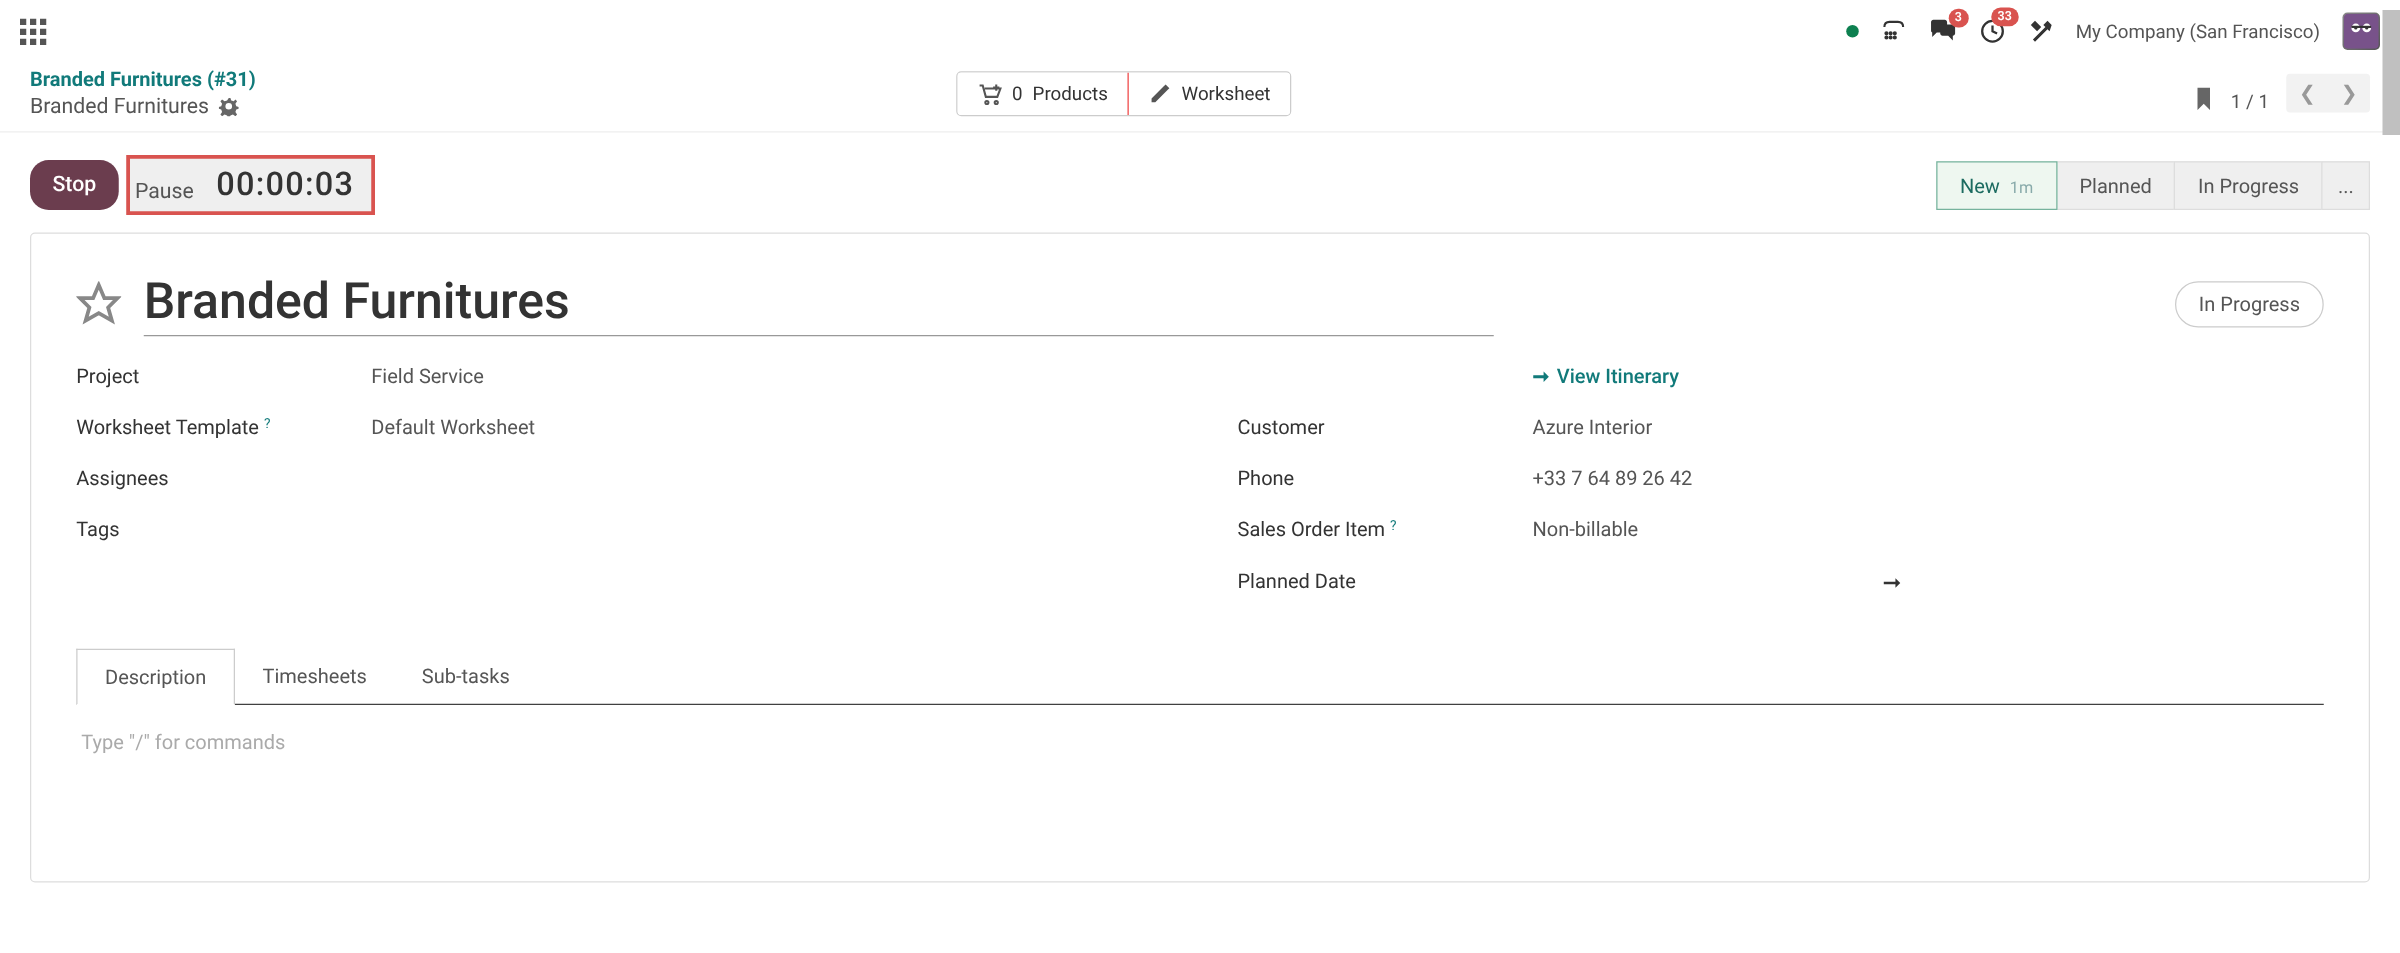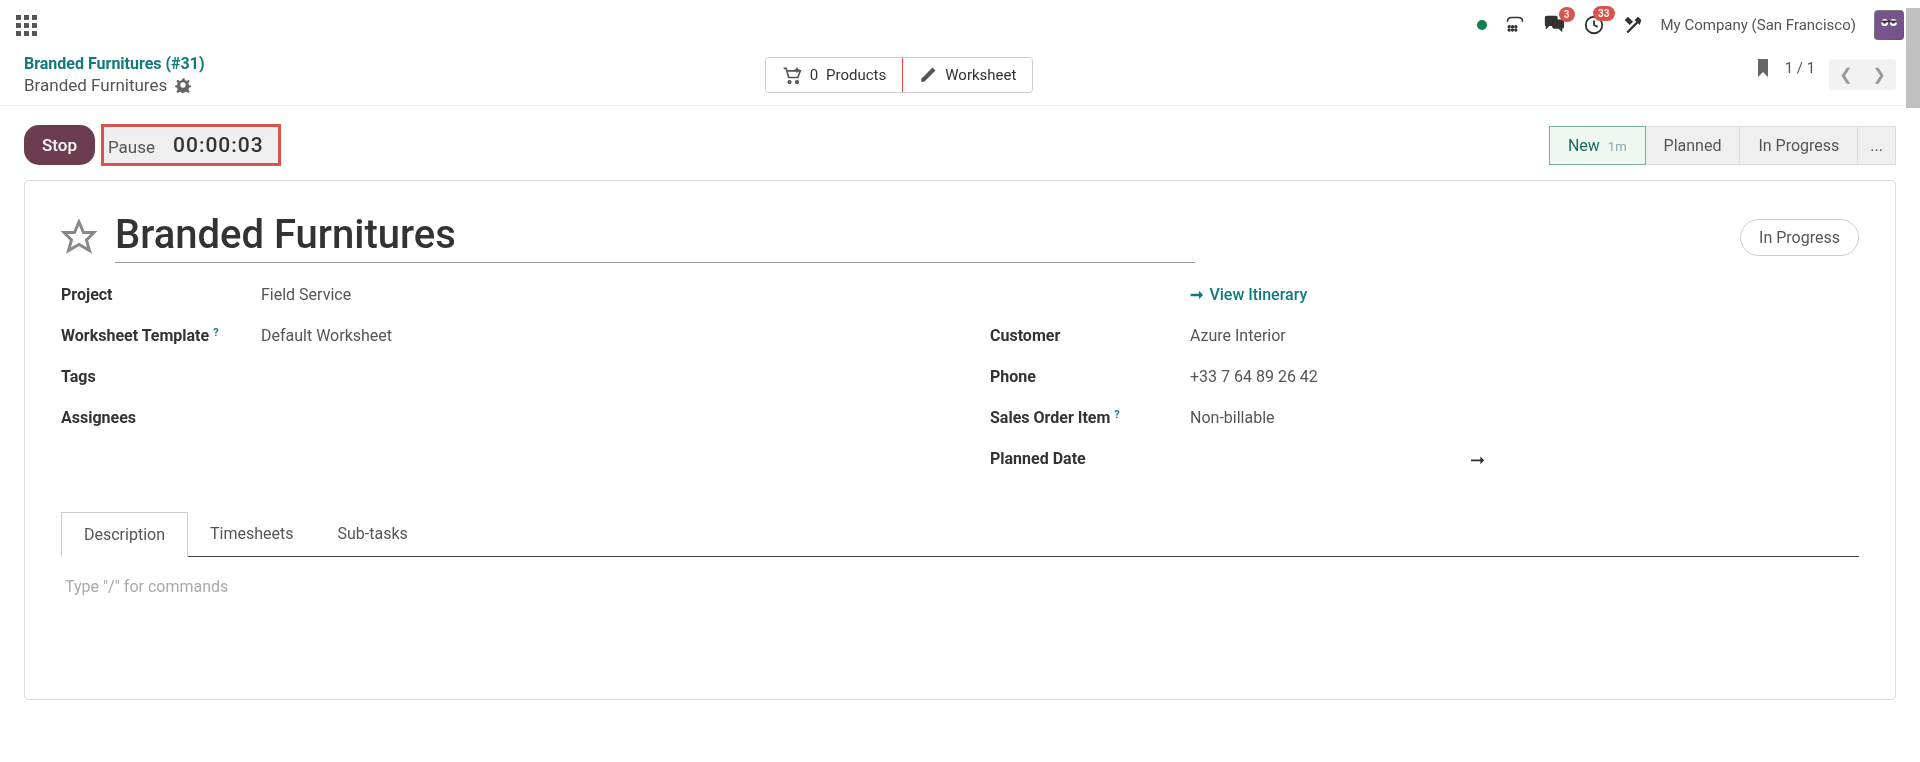--- a/index.html
+++ b/index.html
@@ -23,51 +23,51 @@
   .breadcrumbs { min-width: 380px; }
   .breadcrumb-link { color:#117a7a; font-size:16px; font-weight:700; cursor:pointer; }
   .breadcrumb-sub { display:flex; align-items:center; gap:8px; margin-top:2px; }
   .breadcrumb-title { color:#555; font-size:17px; }
   .gear { color:#666; font-size:14px; cursor:pointer; }
 
   .action-group { display:flex; border:1px solid #ccc; border-radius:4px; overflow:hidden; margin-left:auto; margin-right:auto; }
   .action-btn { display:flex; align-items:center; gap:8px; padding:8px 16px; background:#fff; border:none; font-size:15px; color:#333; cursor:pointer; }
   .action-btn + .action-btn { border-left:1px solid #ef4444; }
 
-  .row2-right { display:flex; align-items:flex-start; gap:14px; margin-left:auto; }
+  .row2-right { display:flex; align-items:flex-end; gap:14px; margin-left:auto; }
   .bookmark-icon { color:#666; font-size:18px; cursor:pointer; }
   .pager { color:#555; font-size:15px; }
   .pager-nav { background:#f2f2f2; display:flex; border-radius:3px; }
   .pager-nav button { border:none; background:transparent; padding:6px 10px; color:#999; font-size:16px; cursor:pointer; }
 
   
   .row3 { display:flex; align-items:center; padding: 18px 24px 8px 24px; gap:0; }
   .stop-btn { background:#6b3d4e; color:#fff; border:none; font-size:17px; font-weight:500; padding:10px 18px; border-radius:15px; cursor:pointer; }
   .pause-ctl { display:flex; align-items:flex-end; gap:18px; border:3px solid #d9534f; padding:6px 14px 6px 4px; margin-left:6px; background:#efefef; }
   .pause-label { color:#555; font-size:17px; }
-  .timer-val { font-size:21px; font-weight:500; color:#333; letter-spacing:1px; }
+  .timer-val { font-size:26px; font-weight:500; color:#333; letter-spacing:1px; }
   .stage-bar { margin-left:auto; display:flex; }
   .stage { padding:9px 18px; font-size:16px; color:#555; background:#efefef; border:1px solid #ddd; position:relative; margin-left:-1px; cursor:pointer; }
   .stage-active { background:#eef7f0; color:#1c6b60; border-color:#76b39d; z-index:2; }
   .stage-1m { font-size:13px; color:#8aa; margin-left:4px; }
   .stage-caret { background:#efefef; border:1px solid #ddd; padding:9px 12px; margin-left:-1px; }
 
   
   .card { margin: 6px 24px; border:1px solid #ddd; border-radius:4px; padding: 30px 36px 40px 36px; min-height: 520px; }
   .title-row { display:flex; align-items:center; gap:18px; }
   .star { font-size:36px; color:#888; cursor:pointer; }
   .title-input { font-size:40px; font-weight:500; color:#333; border:none; border-bottom:1px solid #999; padding-bottom:4px; flex:1; max-width:1080px; outline:none; }
   .status-pill { border:1px solid #ccc; border-radius:20px; padding:8px 18px; font-size:16px; color:#555; cursor:pointer; }
   .status-pill-wrap { margin-left:auto; }
 
   .fields { display:flex; gap:60px; margin-top:22px; }
   .col { flex:1; }
   .frow { display:flex; margin-bottom:22px; align-items:flex-start; }
-  .flabel { width:200px; color:#333; font-weight:700; font-size:16px; display:flex; gap:4px; }
-  .fval { color:#555; font-size:16px; }
+  .flabel { width:200px; color:#333; font-weight:400; font-size:16px; display:flex; gap:4px; }
+  .fval { color:#555; font-size:16px;margin-left:36px; }
   .qmark { color:#117a7a; font-size:11px; vertical-align:super; }
   .link-teal { color:#117a7a; font-weight:500; cursor:pointer; }
   .arrow-r { color:#117a7a; margin-right:6px; font-weight:700; }
   .alloc-pct { margin-left:20px; }
   .planned-arrow { color:#333; font-size:18px; margin-left:280px; }
 
   
   .tabs { display:flex; border-bottom:1px solid #404040; margin-top:20px; }
   .tab { padding:12px 22px; font-size:16px; color:#555; cursor:pointer; }
   .tab-active { border:1px solid #ccc; border-bottom:1px solid #fff; margin-bottom:-1px; background:#fff; }
@@ -225,25 +225,25 @@
         <div class="fval">Field Service</div>
       </div>
       <div class="frow">
         <div class="flabel">
           <span>Worksheet Template</span>
             <span class="qmark">?</span>
         </div>
         <div class="fval">Default Worksheet</div>
       </div>
       <div class="frow">
+        <div class="flabel">Assignees</div>
+        <div class="fval"></div>
+      </div>
+      <div class="frow">
         <div class="flabel">Tags</div>
-        <div class="fval"></div>
-      </div>
-      <div class="frow">
-        <div class="flabel">Assignees</div>
         <div class="fval"></div>
       </div>
     </div>
     <div class="col">
       <div class="frow">
         <div class="flabel"></div>
         <div class="fval link-teal">
           <span class="arrow-r">➞</span><span>View Itinerary</span>
         </div>
       </div>

